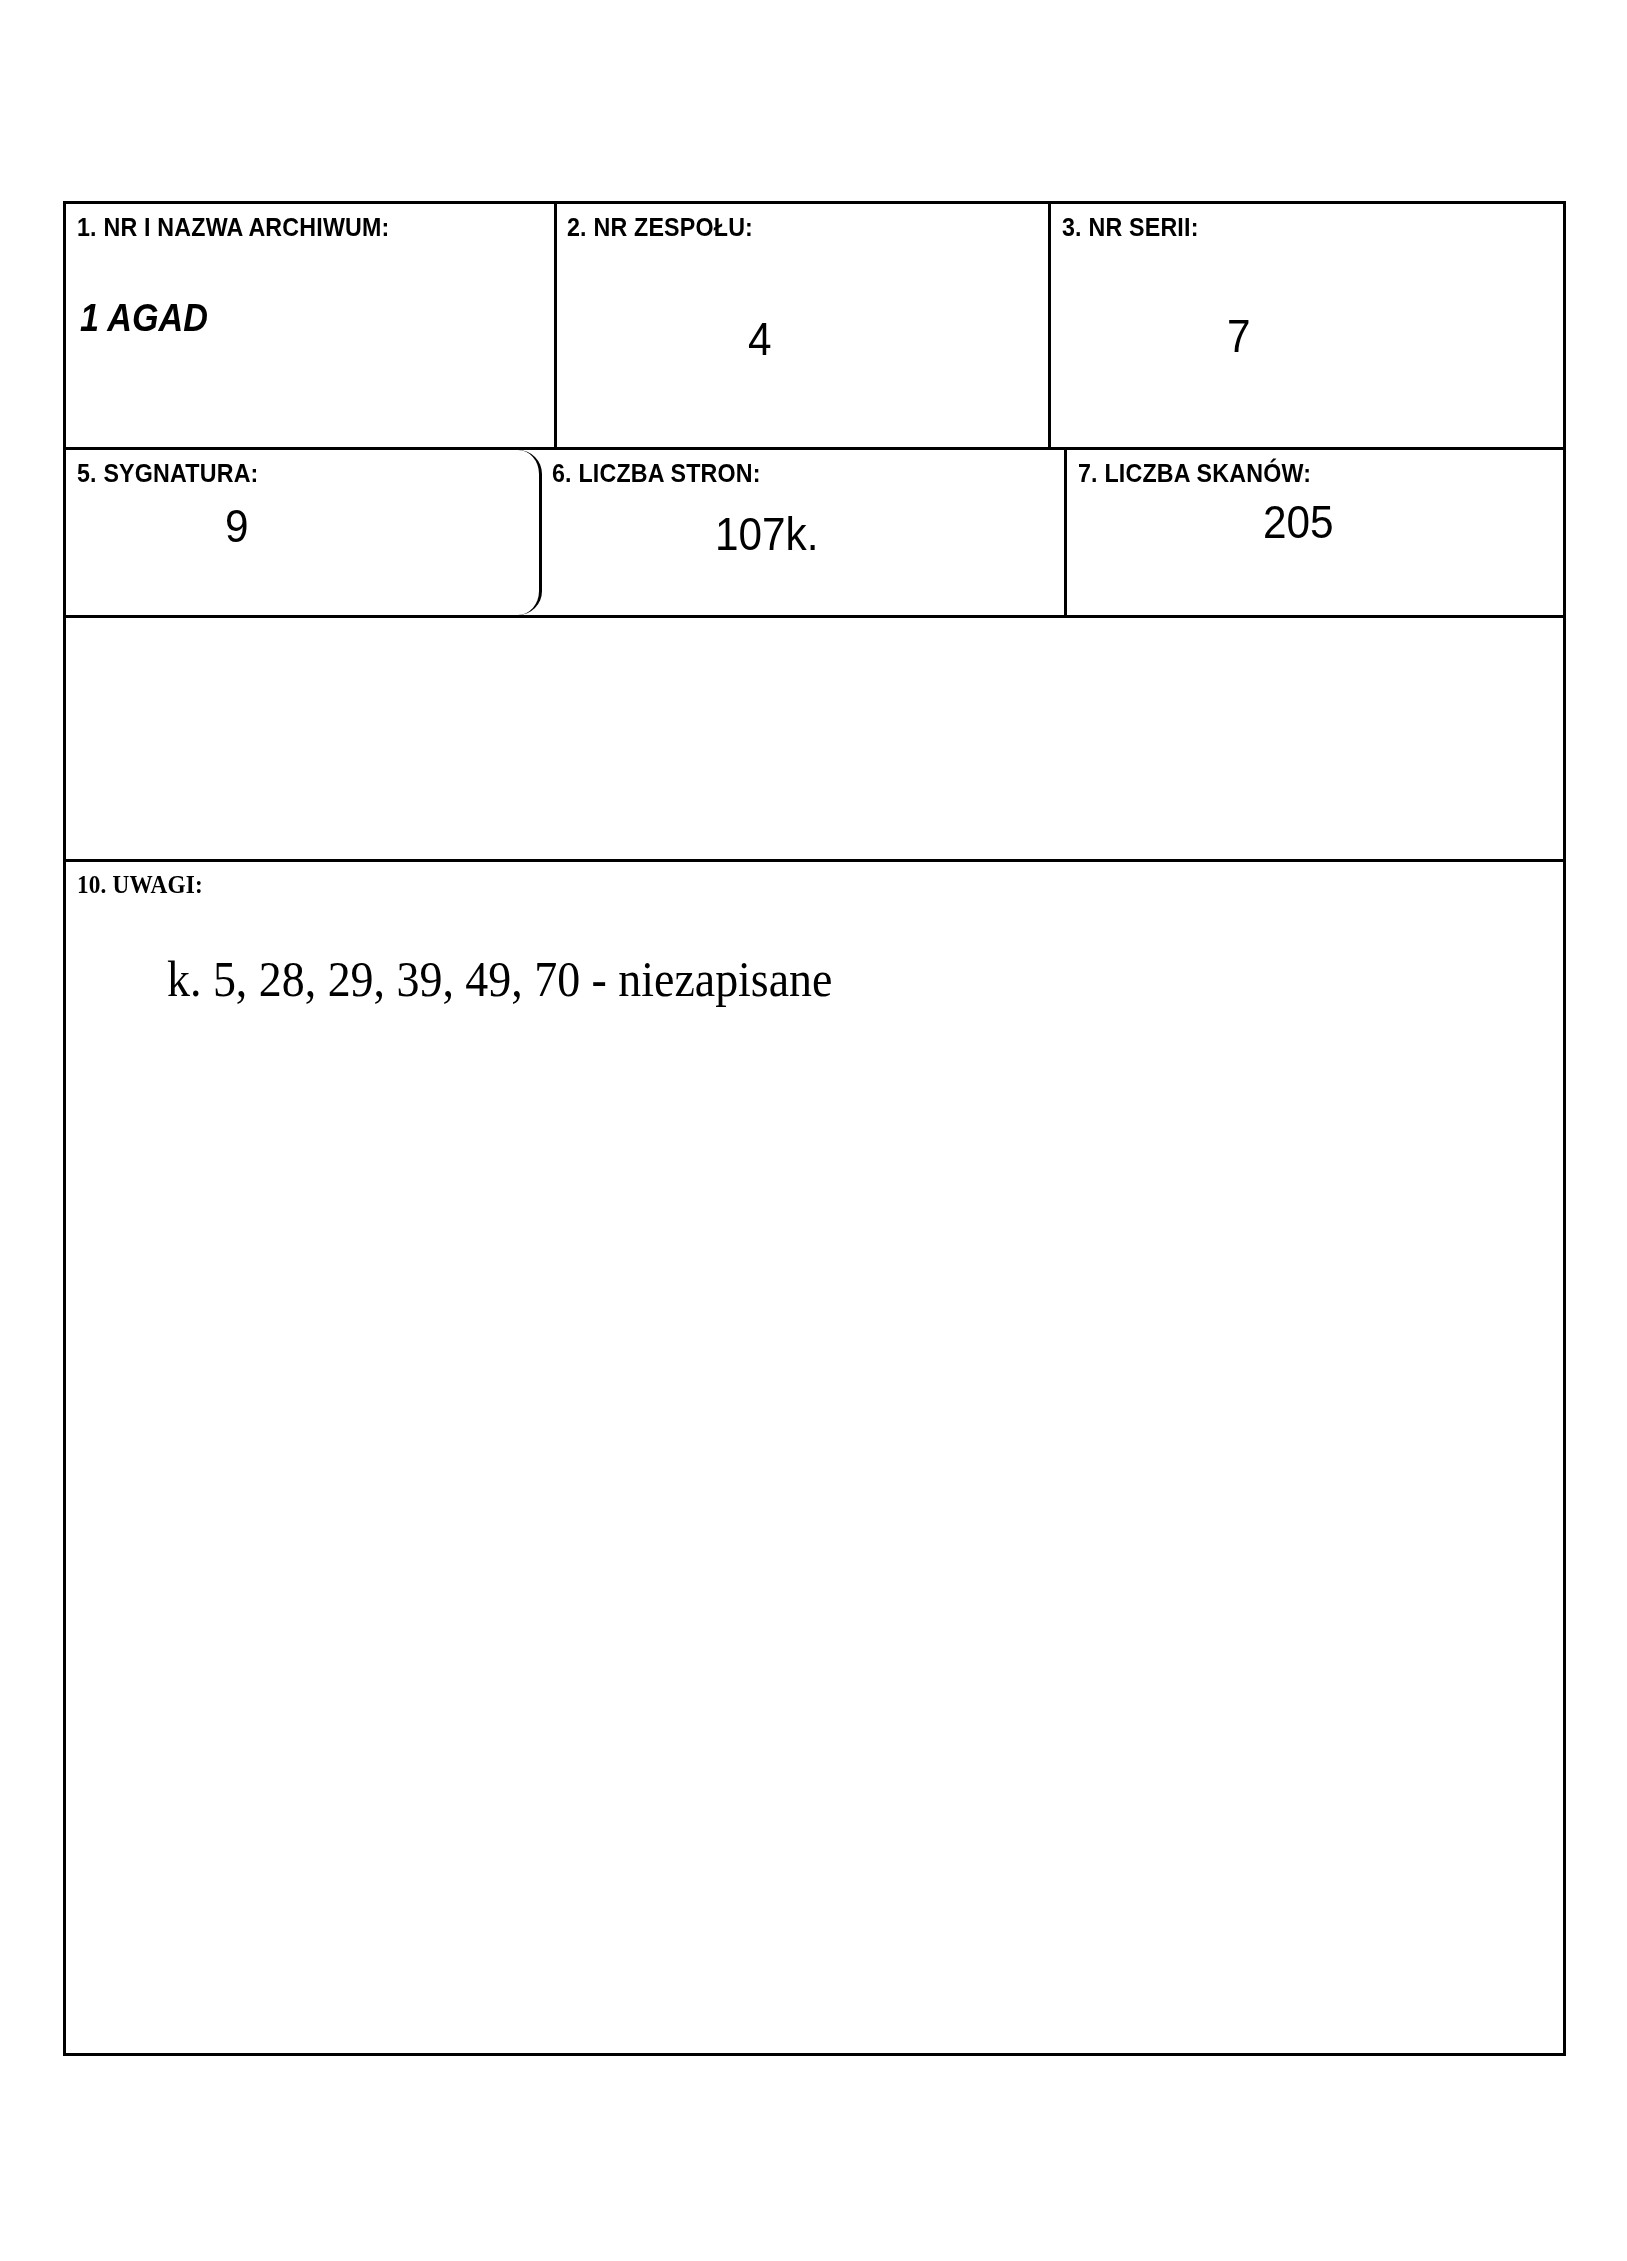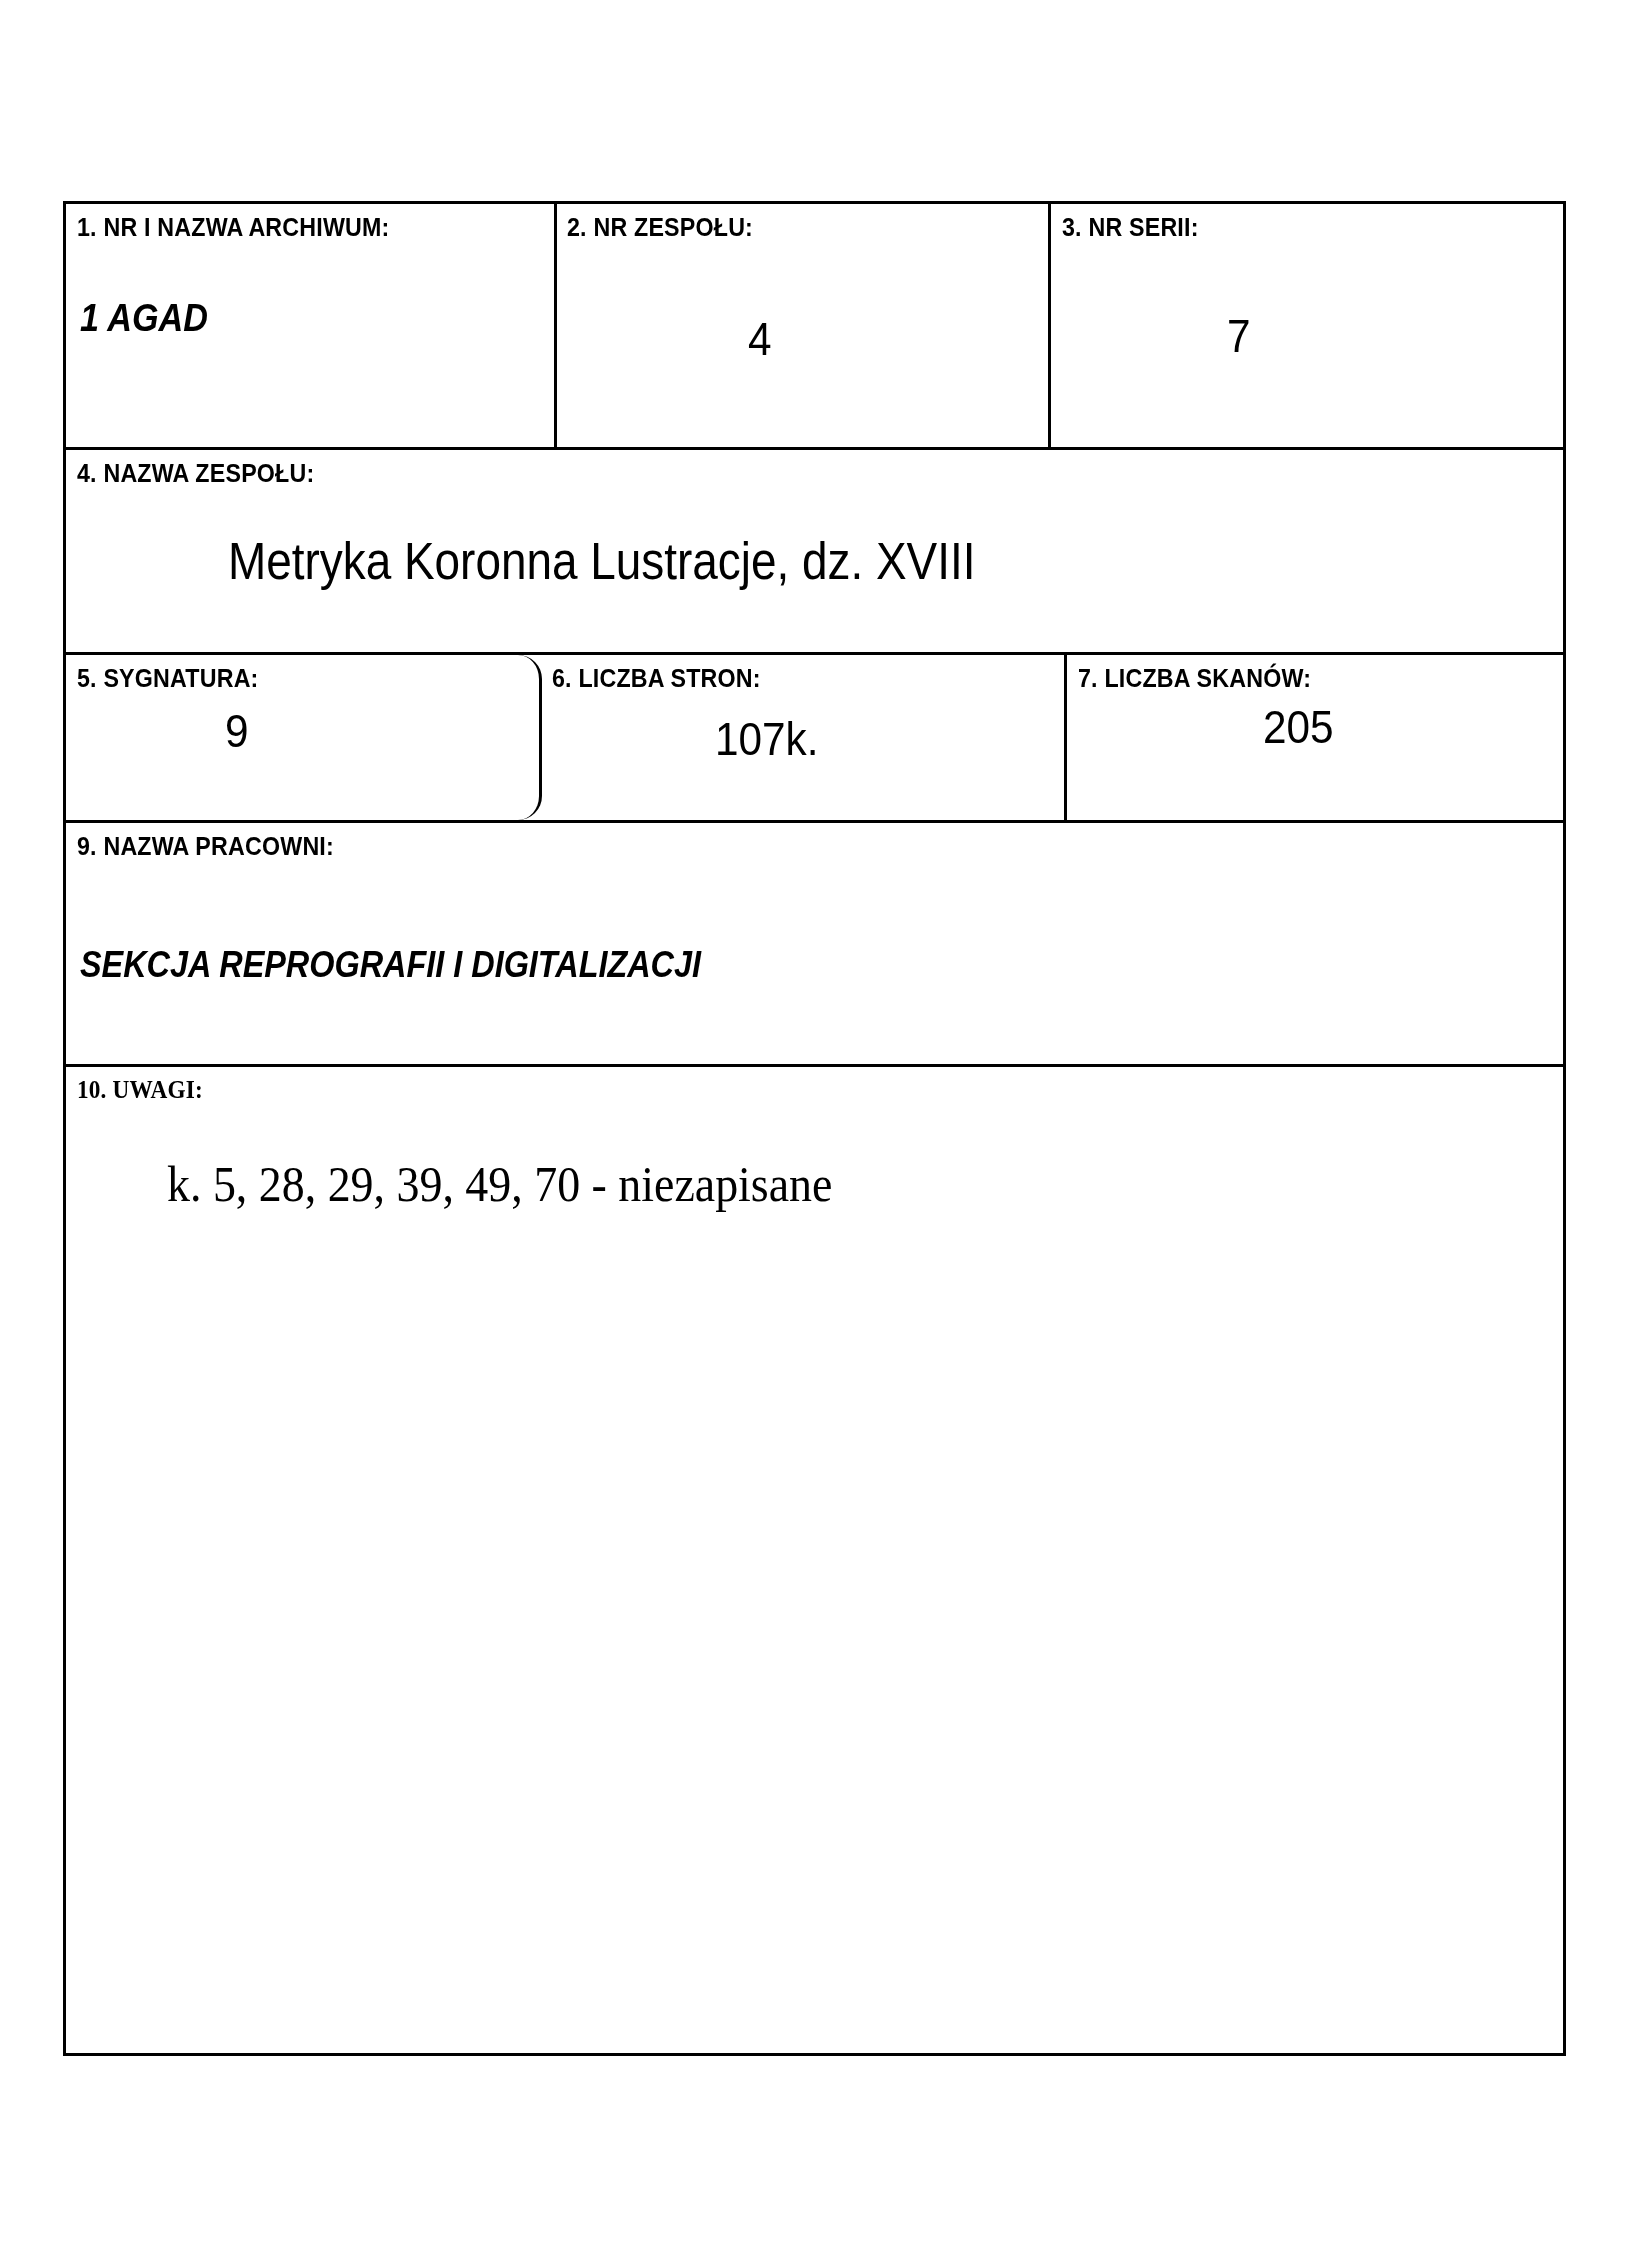--- a/index.html
+++ b/index.html
@@ -129,47 +129,37 @@
       <div class="cell c-zespol">
         <span class="label">2. NR ZESPOŁU:</span>
         <span class="value v-zespol">4</span>
       </div>
       <div class="cell c-serii last">
         <span class="label">3. NR SERII:</span>
         <span class="value v-serii">7</span>
       </div>
     </div>
 
-    <div class="row row-2">
-      <div class="cell c-full last">
-        <span class="label">4. NAZWA ZESPOŁU:</span>
-        <span class="value v-nazwa">Metryka  Koronna    Lustracje, dz. XVIII</span>
-      </div>
-    </div>
 
     <div class="row row-3">
       <div class="cell c-sygnatura">
         <span class="label">5. SYGNATURA:</span>
         <span class="value v-sygnatura">9</span>
       </div>
       <div class="cell c-stron">
         <span class="label">6. LICZBA STRON:</span>
         <span class="value v-stron">107k.</span>
       </div>
       <div class="cell c-skanow last">
         <span class="label">7. LICZBA SKANÓW:</span>
         <span class="value v-skanow">205</span>
       </div>
     </div>
 
     <div class="row row-4">
-      <div class="cell c-pracownia last">
-        <span class="label">9. NAZWA PRACOWNI:</span>
-        <span class="value italic-bold v-pracownia">SEKCJA REPROGRAFII I DIGITALIZACJI</span>
-      </div>
     </div>
 
     <div class="row row-5 last">
       <div class="cell c-full last">
         <span class="label">10. UWAGI:</span>
         <span class="value v-uwagi">k. 5, 28, 29, 39, 49, 70 - niezapisane</span>
       </div>
     </div>
 
   </div>

